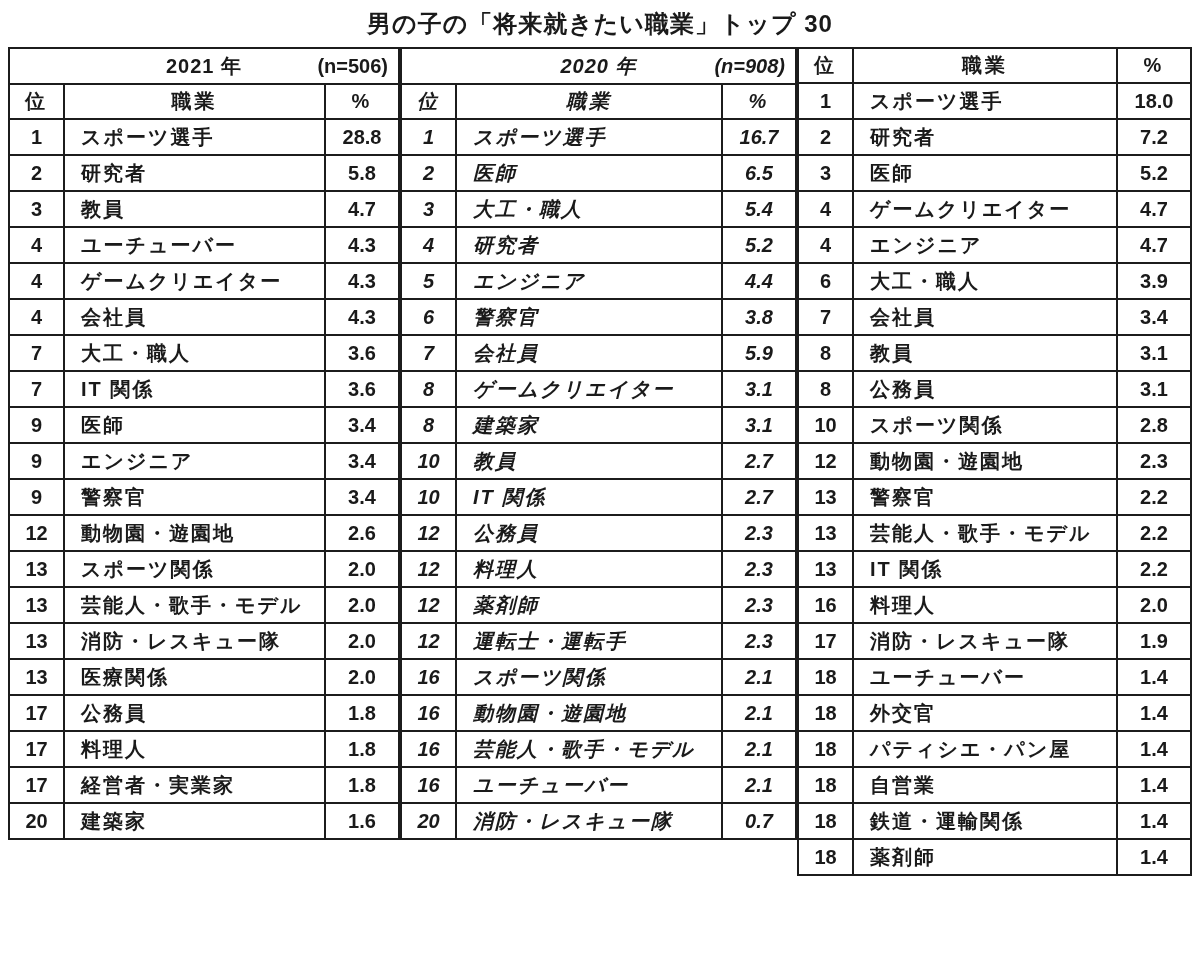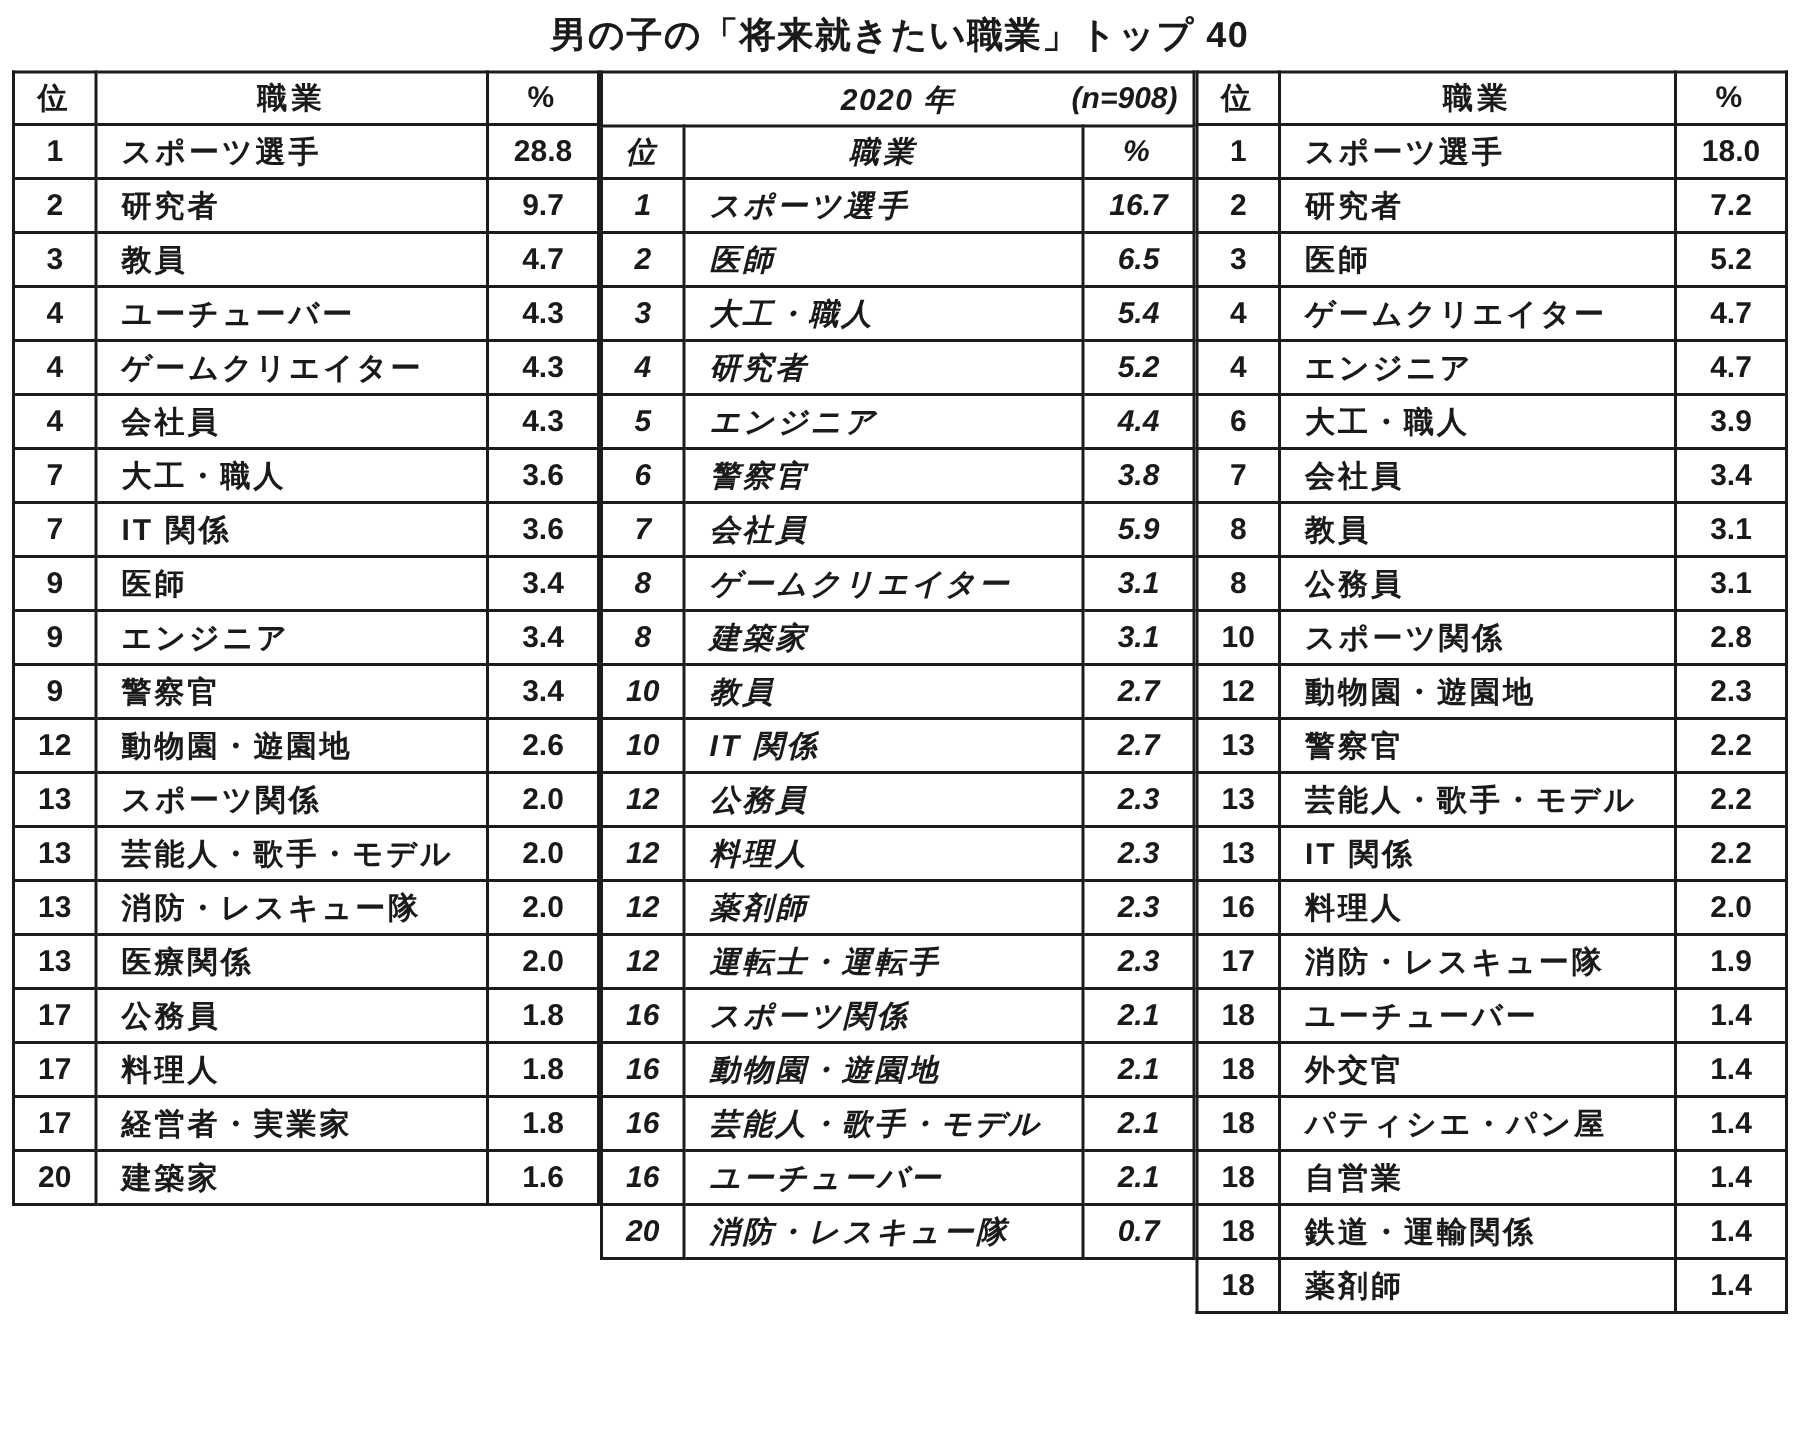--- a/index.html
+++ b/index.html
@@ -68,47 +68,53 @@
   .c-rank { text-align: center; }
   .c-job  { text-align: left; padding-left: 16px; letter-spacing: 2px; }
   .c-pct  { text-align: center; letter-spacing: 0; }
   col.w-rank { width: 55px; }
   col.w-pct  { width: 74px; }
 </style>
 </head>
 <body>
 
 <div class="page">
-  <div class="title">男の子の「将来就きたい職業」トップ 40</div>
+  <div class="title">男の子の「将来就きたい職業」トップ 30</div>
 
   <div class="tables">
 
     <table class="t0">
       <colgroup>
           <col class="w-rank">
           <col class="w-job">
           <col class="w-pct">
         </colgroup>
       <thead>
+        <tr>
+          <th colspan="3" class="year-th">
+            <span>2021 年</span>
+            <span class="nval">(n=506)</span>
+          </th>
+        </tr>
         <tr class="colhead">
           <th class="c-rank">位</th>
           <th>職業</th>
           <th class="c-pct">%</th>
         </tr>
       </thead>
       <tbody>
           <tr>
             <td class="c-rank">1</td>
             <td class="c-job">スポーツ選手</td>
             <td class="c-pct">28.8</td>
           </tr>
           <tr>
             <td class="c-rank">2</td>
             <td class="c-job">研究者</td>
-            <td class="c-pct">9.7</td>
+            <td class="c-pct">5.8</td>
           </tr>
           <tr>
             <td class="c-rank">3</td>
             <td class="c-job">教員</td>
             <td class="c-pct">4.7</td>
           </tr>
           <tr>
             <td class="c-rank">4</td>
             <td class="c-job">ユーチューバー</td>
             <td class="c-pct">4.3</td>

